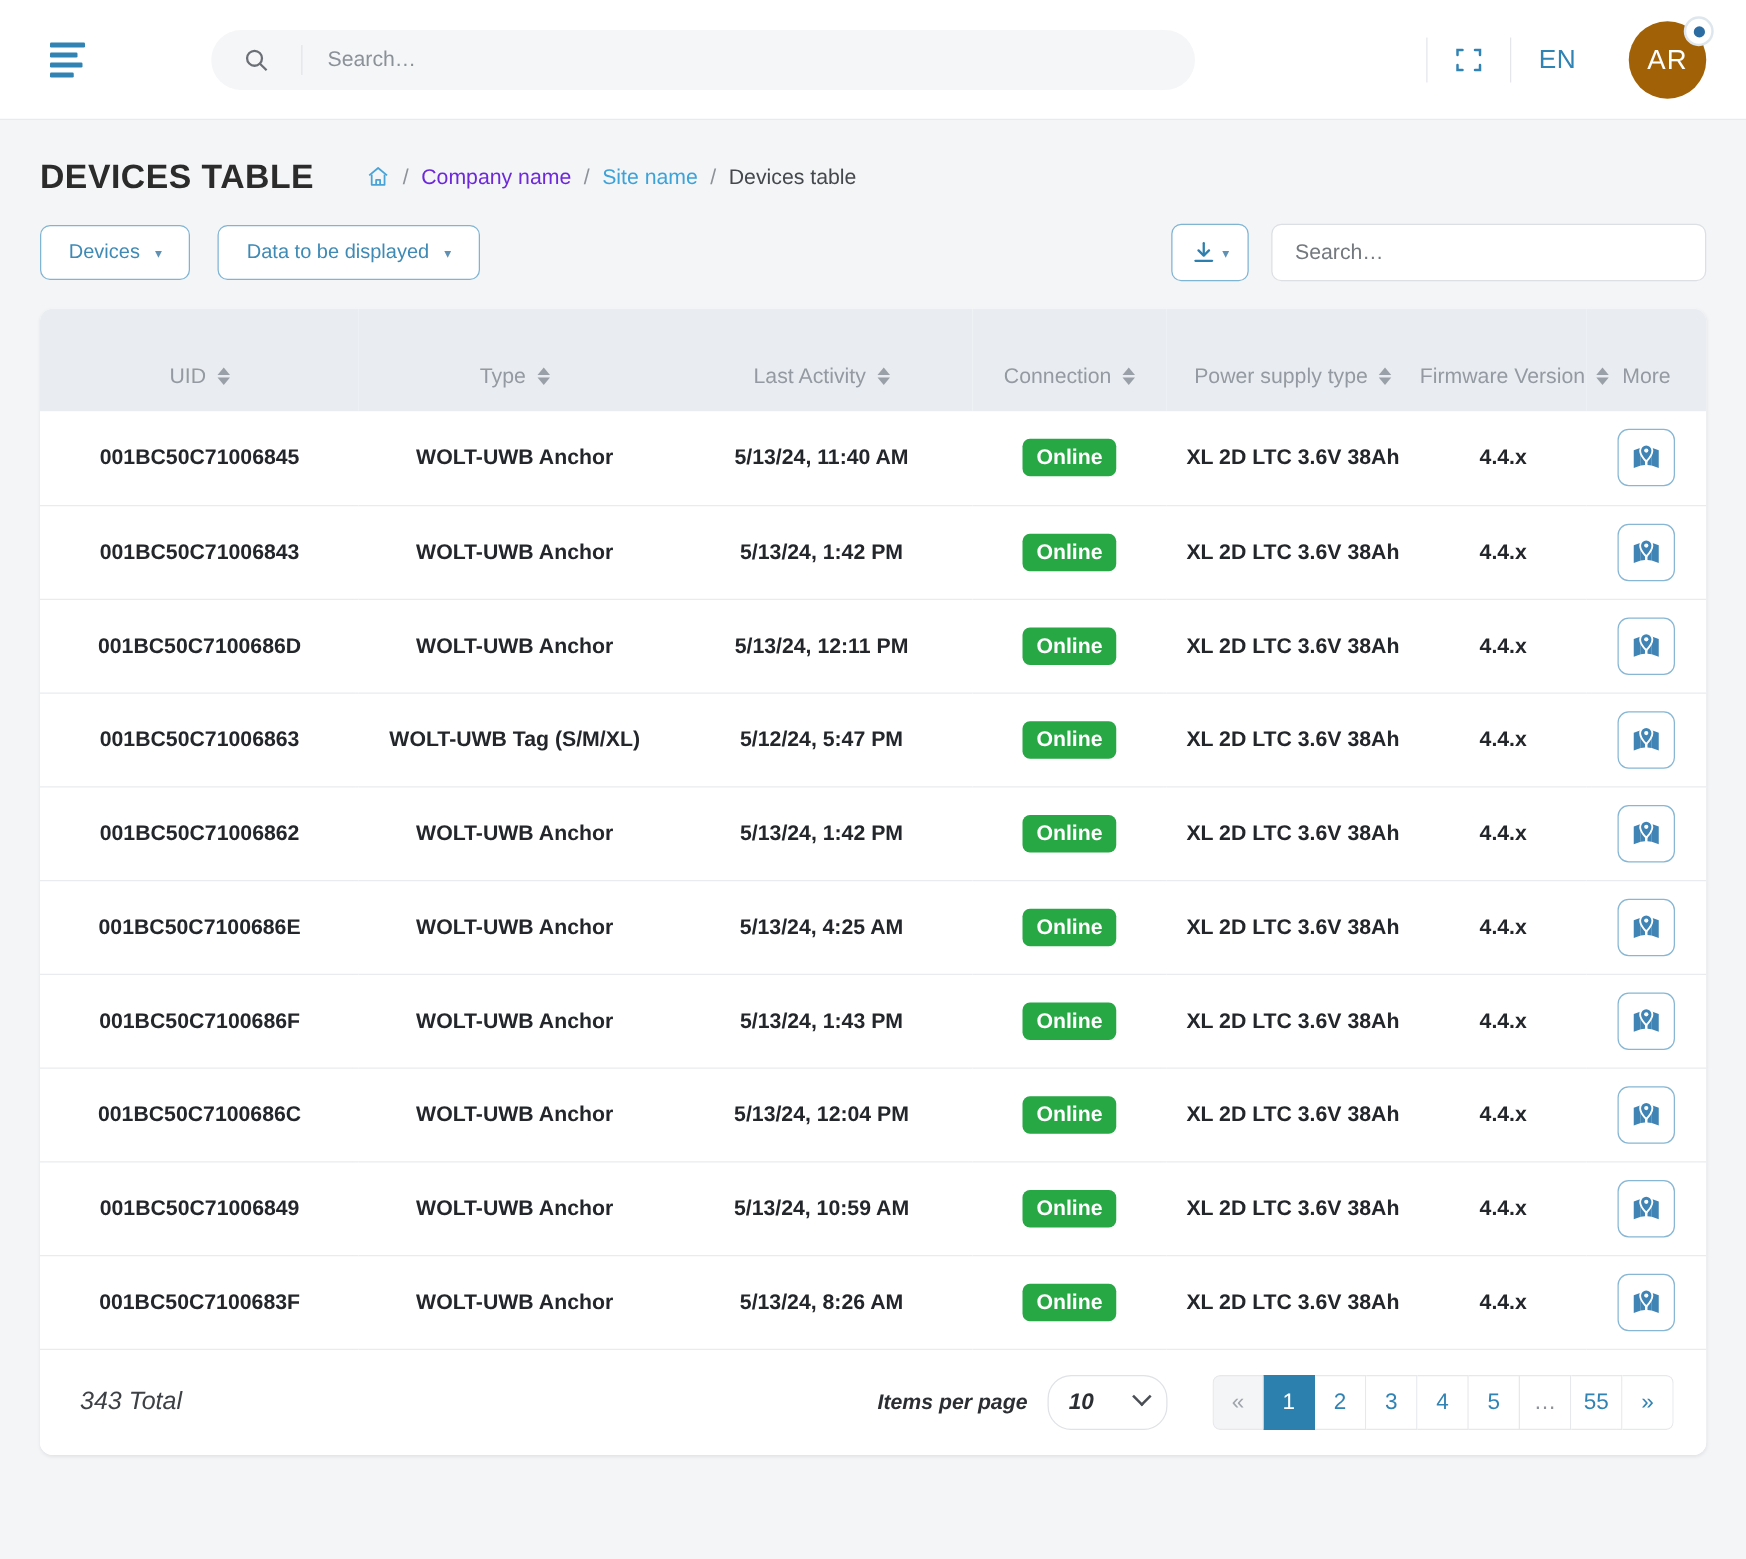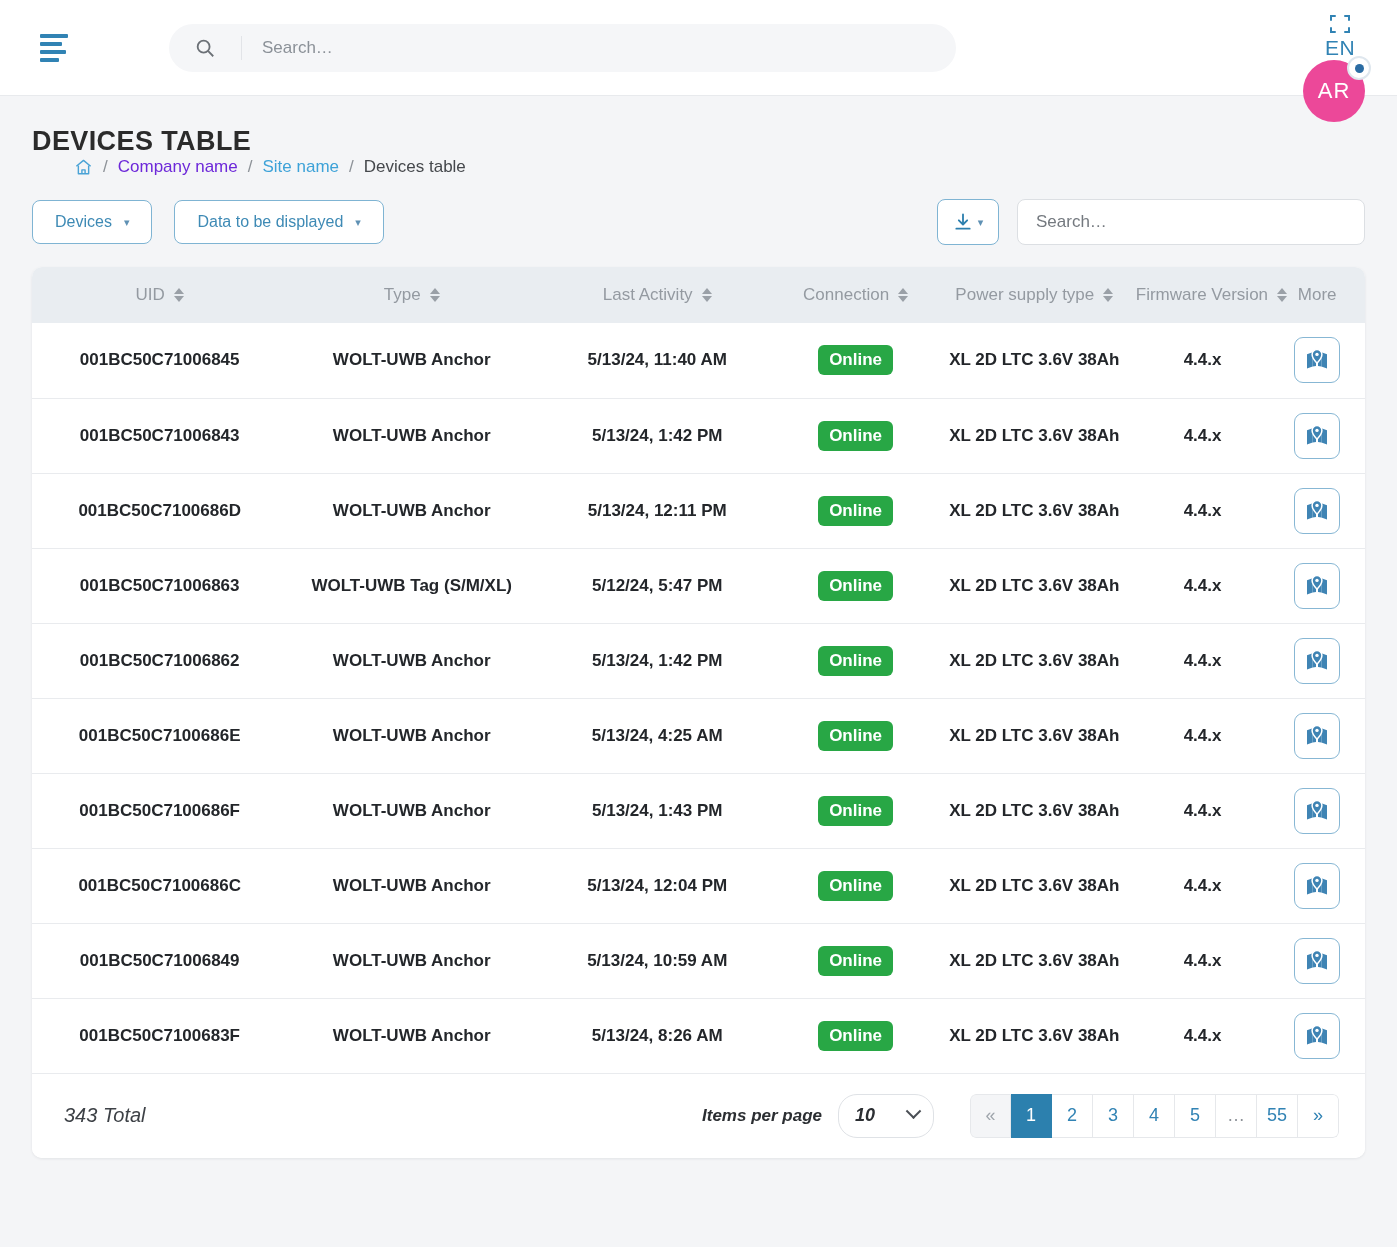--- a/index.html
+++ b/index.html
@@ -37,45 +37,45 @@
   }
   .topsearch .sicon { width: 72px; display:flex; justify-content:center; align-items:center; }
   .topsearch .divider { width:1px; height:24px; background:#e2e4e8; }
   .topsearch .sinput {
     flex: 1; border: none; background: transparent; outline: none;
     font-family: "Liberation Sans", sans-serif; font-size: 17px; color: #5b6168;
     padding-left: 20px;
   }
   .topsearch .sinput::placeholder { color:#8b9198; }
 
-  .topright { position:absolute; right: 0; top:12px; height: 96px; display:flex; align-items:center;flex-direction:column; }
+  .topright { position:absolute; right: 0; top:0; height: 96px; display:flex; align-items:center; }
   .vsep { width:1px; height:36px; background:#e4e6ea; }
   .expand-btn {
     width: 66px; height: 96px; display:flex; align-items:center; justify-content:center; cursor:pointer;
   }
   .lang {
     width: 74px; height: 96px; display:flex; align-items:center; justify-content:center;
     color:#3183b4; font-size:21px; letter-spacing:0.5px; cursor:pointer;
   }
   .avatar-wrap { position:relative; margin-left: 20px; margin-right: 32px; }
   .avatar {
-    width:62px; height:62px; border-radius:50%; background:#ec4899;
+    width:62px; height:62px; border-radius:50%; background:#a16207;
     color:#fff; display:flex; align-items:center; justify-content:center;
     font-size:22px; letter-spacing:1px; cursor:pointer;
   }
   .avatar-badge {
     position:absolute; top:-4px; right:-6px;
     width:24px; height:24px; border-radius:50%;
     background:#fff; border:2px solid #dfe7ee;
     display:flex; align-items:center; justify-content:center;
   }
   .avatar-badge span { width:9px; height:9px; border-radius:50%; background:#2b6ca3; display:block; }
 
   
-  .pagehead { display:flex; padding: 30px 0 0 32px; flex-direction: column; }
+  .pagehead { display:flex; padding: 30px 0 0 32px; }
   .pagetitle {
     font-size: 27px; font-weight: bold; letter-spacing: 0.4px;
     color:#2b2b2b; margin: 0;
   }
   .breadcrumb { display:flex; align-items:center; margin-left: 42px; font-size:17px; color:#45484c; }
   .breadcrumb .sep { margin: 0 10px; color:#8d9298; }
   .breadcrumb a { color:#6d28d9; text-decoration:none; }
   .breadcrumb .link { color:#3da2d8; }
   .breadcrumb .home { display:flex; align-items:center; }
 
@@ -107,21 +107,21 @@
     margin: 22px 32px 0 32px; background:#fff;
     border-radius: 10px; box-shadow: 0 1px 3px rgba(16,24,40,0.08);
     overflow:hidden;
   }
   table { width:100%; border-collapse: collapse; table-layout: fixed; }
   thead tr { background:#e9edf1; }
   thead th {
     font-size:17px; font-weight: normal; color:#949aa1;
     padding: 18px 0; text-align:center; white-space:nowrap;
   }
-  th .thin { display:inline-flex; align-items:center; justify-content:flex-end; gap:9px; cursor:pointer; }
+  th .thin { display:inline-flex; align-items:center; justify-content:flex-end; gap:9px; cursor:pointer;margin-top:26px; }
   .sortico { display:inline-flex; flex-direction:column; gap:2px; }
   .sortico i { width:0;height:0;display:block;border-left:5px solid transparent;border-right:5px solid transparent; }
   .sortico i.up { border-bottom:6px solid #9aa0a7; }
   .sortico i.dn { border-top:6px solid #9aa0a7; }
 
   col.c-uid   { width: 19.5%; }
   col.c-type  { width: 19.0%; }
   col.c-last  { width: 18.5%; }
   col.c-conn  { width: 11.8%; }
   col.c-pow   { width: 15.5%; }

